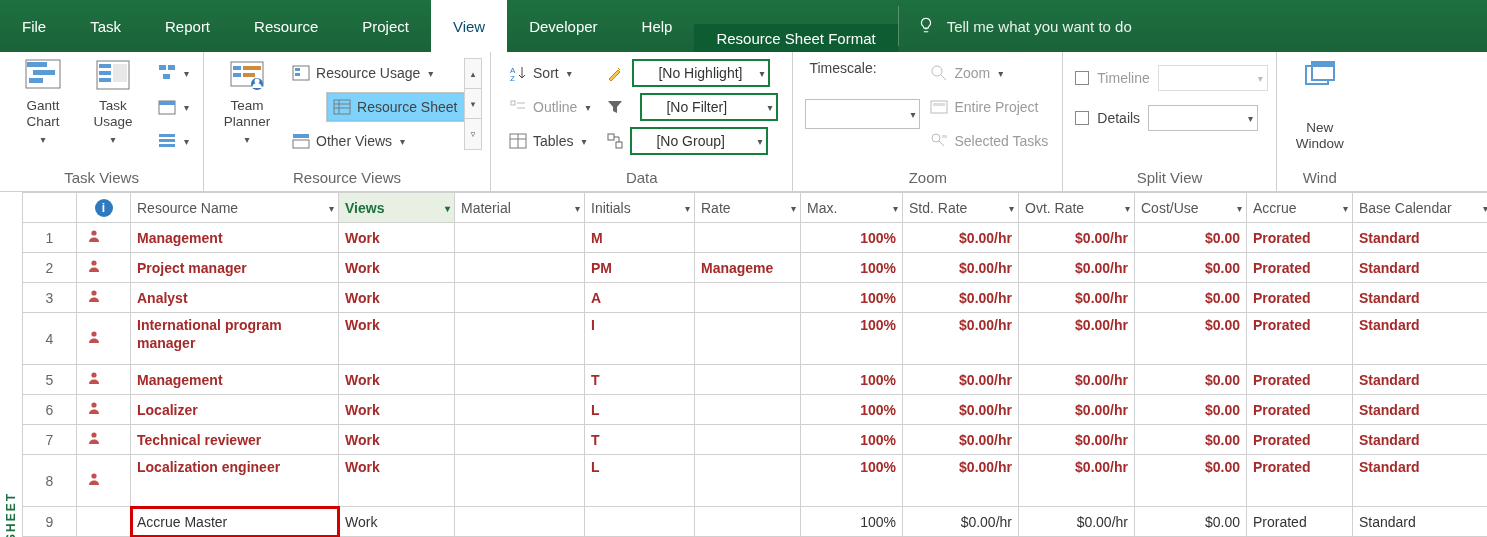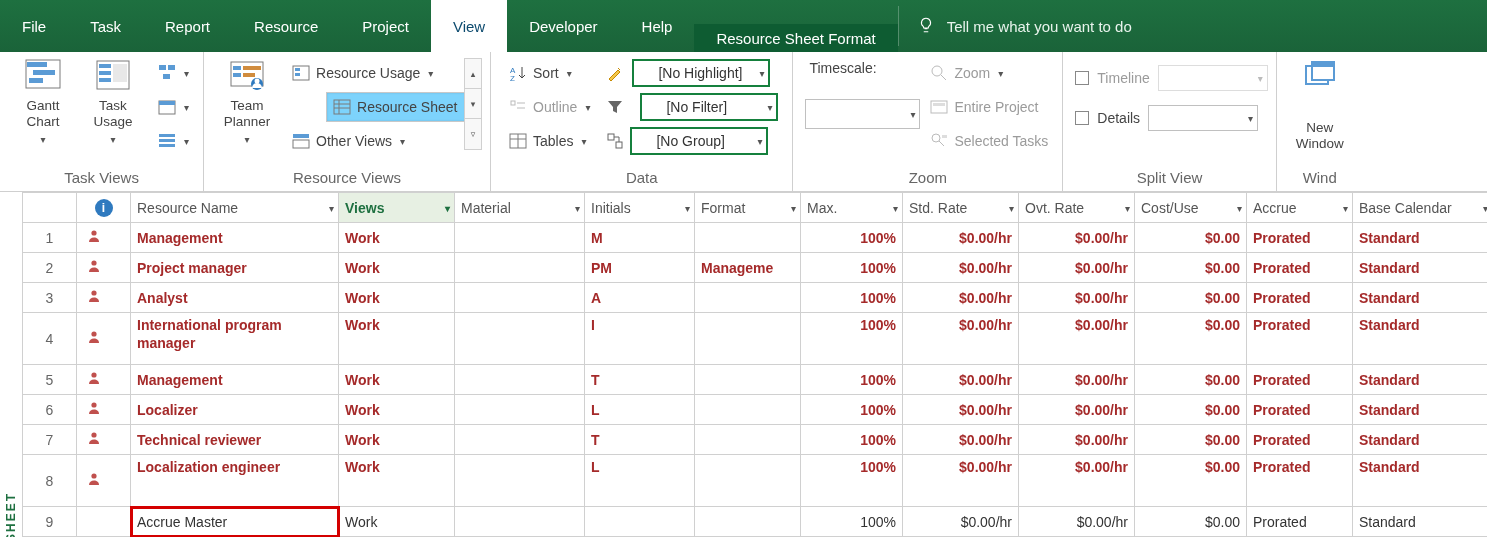--- a/index.html
+++ b/index.html
@@ -531,21 +531,21 @@
           <col class="c-cal">
       </colgroup>
       <thead>
         <tr>
           <th></th>
           <th class="info-col"><span class="info-circle">i</span></th>
           <th><span>Resource Name</span><span class="dd">▾</span></th>
           <th class="sel"><span>Views</span><span class="dd">▾</span></th>
           <th><span>Material</span><span class="dd">▾</span></th>
           <th><span>Initials</span><span class="dd">▾</span></th>
-          <th><span>Format</span><span class="dd">▾</span></th>
+          <th><span>Rate</span><span class="dd">▾</span></th>
           <th><span>Max.</span><span class="dd">▾</span></th>
           <th><span>Std. Rate</span><span class="dd">▾</span></th>
           <th><span>Ovt. Rate</span><span class="dd">▾</span></th>
           <th><span>Cost/Use</span><span class="dd">▾</span></th>
           <th><span>Accrue</span><span class="dd">▾</span></th>
           <th><span>Base Calendar</span><span class="dd">▾</span></th>
         </tr>
       </thead>
       <tbody id="grid-body">
           <tr class="red">

